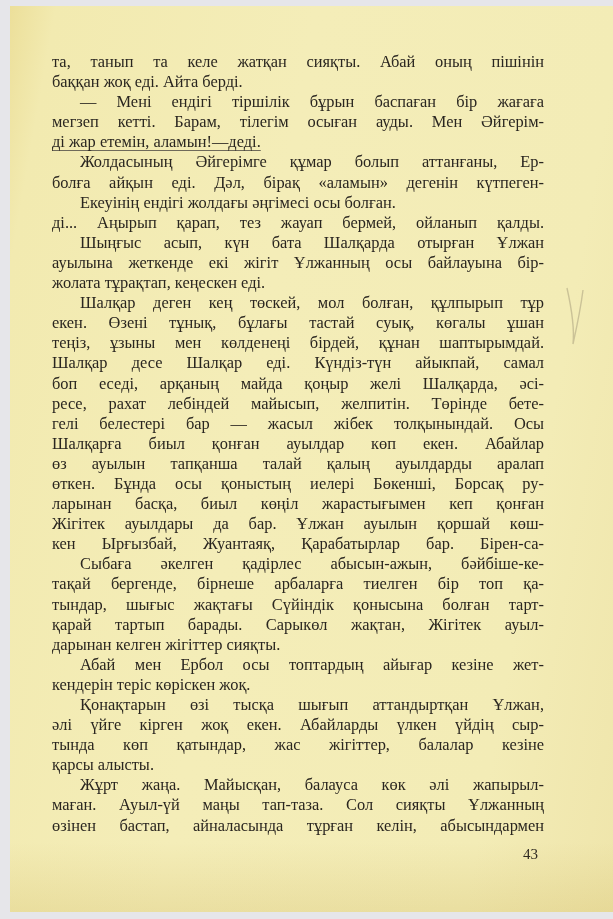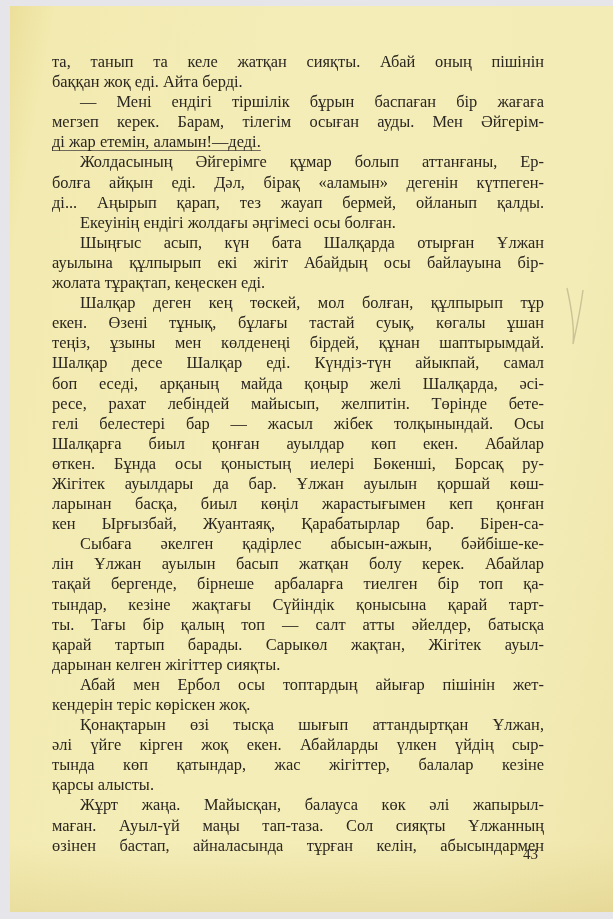--- a/index.html
+++ b/index.html
@@ -44,49 +44,48 @@
   }
 </style>
 </head>
 <body>
 
 <div class="page">
   <div class="text" id="text-block">
       <span class="line">та, танып та келе жатқан сияқты. Абай оның пішінін</span>
       <span class="line last">баққан жоқ еді. Айта берді.</span>
       <span class="line indent">— Мені ендігі тіршілік бұрын баспаған бір жағаға</span>
-      <span class="line ul-line">мегзеп керек. Барам, тілегім осыған ауды. Мен Әйгерім-</span>
+      <span class="line ul-line">мегзеп кетті. Барам, тілегім осыған ауды. Мен Әйгерім-</span>
       <span class="line last ul-line" style="text-decoration: underline rgb(111, 106, 90); text-underline-offset: 3px;">ді жар етемін, аламын!—деді.</span>
       <span class="line indent">Жолдасының Әйгерімге құмар болып аттанғаны, Ер-</span>
       <span class="line">болға айқын еді. Дәл, бірақ «аламын» дегенін күтпеген-</span>
+      <span class="line indent last">Екеуінің ендігі жолдағы әңгімесі осы болған.</span>
       <span class="line">ді... Аңырып қарап, тез жауап бермей, ойланып қалды.</span>
-      <span class="line indent last">Екеуінің ендігі жолдағы әңгімесі осы болған.</span>
       <span class="line indent">Шыңғыс асып, күн бата Шалқарда отырған Ұлжан</span>
-      <span class="line">ауылына құлпырып екі жігіт Абайдың осы байлауына бір-</span>
+      <span class="line">ауылына жеткенде екі жігіт Ұлжанның осы байлауына бір-</span>
       <span class="line last">жолата тұрақтап, кеңескен еді.</span>
       <span class="line indent">Шалқар деген кең төскей, мол болған, құлпырып тұр</span>
       <span class="line">екен. Өзені тұнық, бұлағы тастай суық, көгалы ұшан</span>
       <span class="line">теңіз, ұзыны мен көлденеңі бірдей, құнан шаптырымдай.</span>
       <span class="line">Шалқар десе Шалқар еді. Күндіз-түн айыкпай, самал</span>
       <span class="line">боп еседі, арқаның майда қоңыр желі Шалқарда, әсі-</span>
       <span class="line">ресе, рахат лебіндей майысып, желпитін. Төрінде бете-</span>
       <span class="line">гелі белестері бар — жасыл жібек толқынындай. Осы</span>
       <span class="line">Шалқарға биыл қонған ауылдар көп екен. Абайлар</span>
+      <span class="line">өз ауылын тапқанша талай қалың ауылдарды аралап</span>
       <span class="line">өткен. Бұнда осы қоныстың иелері Бөкенші, Борсақ ру-</span>
+      <span class="line">ларынан басқа, биыл көңіл жарастығымен кеп қонған</span>
       <span class="line">Жігітек ауылдары да бар. Ұлжан ауылын қоршай көш-</span>
-      <span class="line">ларынан басқа, биыл көңіл жарастығымен кеп қонған</span>
       <span class="line">кен Ырғызбай, Жуантаяқ, Қарабатырлар бар. Бірен-са-</span>
       <span class="line indent">Сыбаға әкелген қадірлес абысын-ажын, бәйбіше-ке-</span>
-      <span class="line">лін Ұлжан ауылын басып жатқан болу керек. Абайлар</span>
       <span class="line">тақай бергенде, бірнеше арбаларға тиелген бір топ қа-</span>
-      <span class="line">тындар, кезіне жақтағы Сүйіндік қонысына қарай тарт-</span>
-      <span class="line">ты. Тағы бір қалың топ — салт атты әйелдер, батысқа</span>
+      <span class="line">тындар, шығыс жақтағы Сүйіндік қонысына болған тарт-</span>
       <span class="line">қарай тартып барады. Сарыкөл жақтан, Жігітек ауыл-</span>
       <span class="line last">дарынан келген жігіттер сияқты.</span>
-      <span class="line indent">Абай мен Ербол осы топтардың айығар пішінін жет-</span>
+      <span class="line indent">Абай мен Ербол осы топтардың айығар кезіне жет-</span>
       <span class="line last">кендерін теріс көріскен жоқ.</span>
       <span class="line indent">Қонақтарын өзі тысқа шығып аттандыртқан Ұлжан,</span>
       <span class="line">әлі үйге кірген жоқ екен. Абайларды үлкен үйдің сыр-</span>
       <span class="line">тында көп қатындар, жас жігіттер, балалар кезіне</span>
       <span class="line last">қарсы алысты.</span>
       <span class="line indent">Жұрт жаңа. Майысқан, балауса көк әлі жапырыл-</span>
       <span class="line">маған. Ауыл-үй маңы тап-таза. Сол сияқты Ұлжанның</span>
       <span class="line">өзінен бастап, айналасында тұрған келін, абысындармен</span>
     </div>
   <svg class="pencil-mark" viewBox="0 0 20 60">

